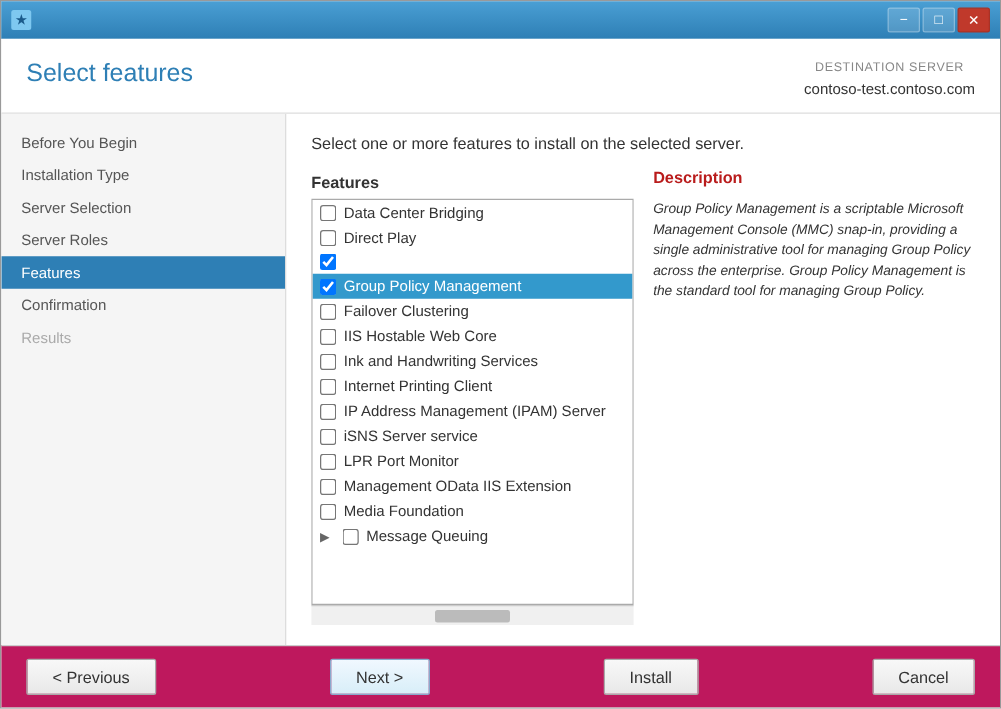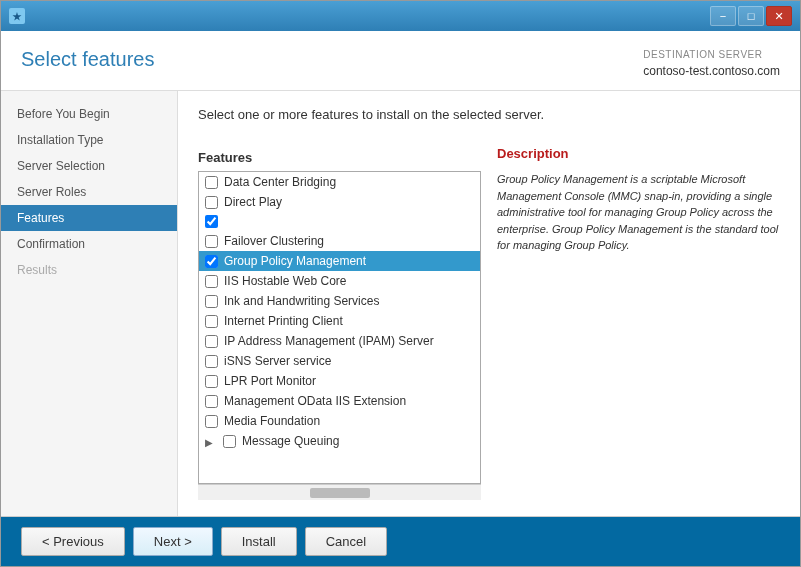--- a/index.html
+++ b/index.html
@@ -99,21 +99,21 @@
     }
 
     .page-title-text {
       font-size: 20px;
       font-weight: 300;
       color: #2e7fb5;
       line-height: 1.2;
     }
 
     .destination-server {
-      text-align: left;
+      text-align: center;
       font-size: 11px;
       color: #555;
       line-height: 1.5;
     }
 
     .destination-label {
       font-size: 10px;
       color: #888;
       text-transform: uppercase;
       letter-spacing: 0.5px;
@@ -124,21 +124,21 @@
       font-size: 12px;
     }
 
     .main-body {
       display: flex;
       flex: 1;
       overflow: hidden;
     }
 
     .sidebar {
-      width: 177px;
+      width: 228px;
       background: #f5f5f5;
       border-right: 1px solid #ddd;
       padding: 10px 0;
       flex-shrink: 0;
     }
 
     .sidebar-item {
       padding: 6px 16px;
       font-size: 12px;
       color: #555;
@@ -159,21 +159,21 @@
       padding: 16px 20px;
       overflow: hidden;
       display: flex;
       flex-direction: column;
       gap: 8px;
     }
 
     .instruction-text {
       font-size: 13px;
       color: #333;
-      margin-bottom: 16px;
+      margin-bottom: 4px;
     }
 
     .features-area {
       display: flex;
       gap: 16px;
       flex: 1;
       overflow: hidden;
     }
 
     .features-header {
@@ -242,25 +242,25 @@
     }
 
     .description-text {
       font-size: 11px;
       color: #333;
       line-height: 1.5;
       font-style: italic;
     }
 
     .footer {
-      background: #0369a1;
+      background: #be185d;
       border-top: 1px solid #ccc;
       padding: 10px 20px;
       display: flex;
-      justify-content: flex-start;
+      justify-content: space-between;
       gap: 8px;
       flex-shrink: 0;
     }
 
     .footer-btn {
       padding: 6px 20px;
       font-size: 13px;
       border: 1px solid #aaa;
       background: linear-gradient(to bottom, #f8f8f8, #e8e8e8);
       color: #333;
@@ -367,27 +367,27 @@
                     <input type="checkbox" id="f0" style="">
                     <label for="f0">Data Center Bridging</label>
                   </li>
                   <li class="feature-item">
                     <input type="checkbox" id="f1" style="">
                     <label for="f1">Direct Play</label>
                   </li>
                   <li class="feature-item installed">
                     <input type="checkbox" id="f2" checked="" style="">
                   </li>
-                  <li class="feature-item">
-                    <input type="checkbox" id="f3" style="">
-                    <label for="f3">Failover Clustering</label>
-                  </li>
                   <li class="feature-item selected">
                     <input type="checkbox" id="f4" checked="" style="">
                     <label for="f4">Group Policy Management</label>
+                  </li>
+                  <li class="feature-item">
+                    <input type="checkbox" id="f3" style="">
+                    <label for="f3">Failover Clustering</label>
                   </li>
                   <li class="feature-item">
                     <input type="checkbox" id="f5" style="">
                     <label for="f5">IIS Hostable Web Core</label>
                   </li>
                   <li class="feature-item">
                     <input type="checkbox" id="f6" style="">
                     <label for="f6">Ink and Handwriting Services</label>
                   </li>
                   <li class="feature-item">

